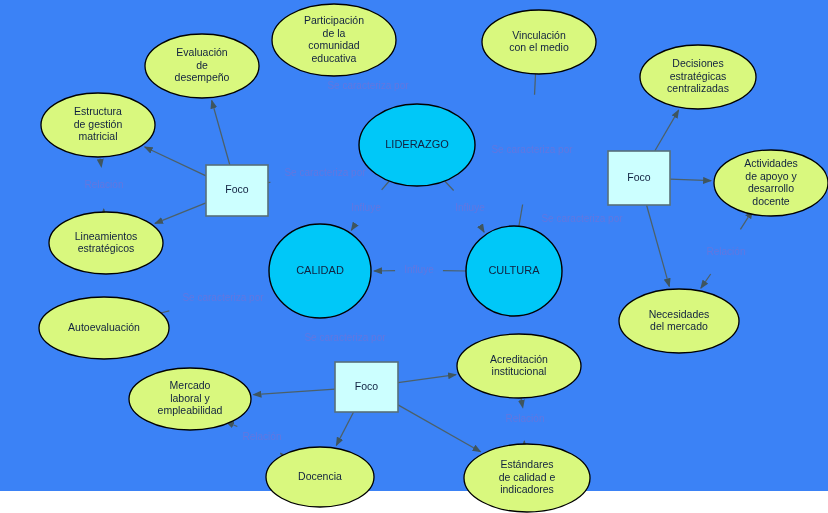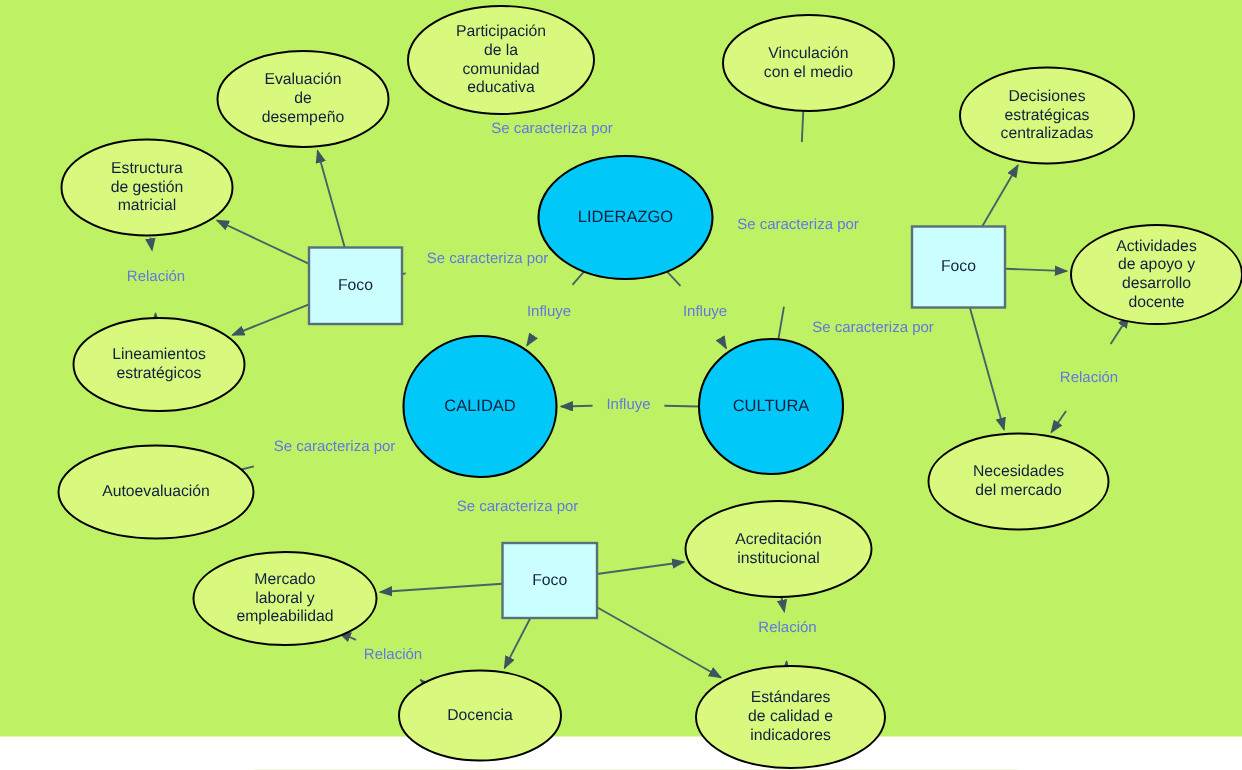--- a/index.html
+++ b/index.html
@@ -10,21 +10,21 @@
   body {
     width: 828px;
     height: 513px;
     font-family: "Liberation Sans", sans-serif;
     overflow: hidden;
   }
   #map-root {
     position: relative;
     width: 828px;
     height: 491px;
-    background: #bef264;
+    background: #3b82f6;
   }
   svg#concept-map {
     display: block;
     width: 828px;
     height: 513px;
   }
   .node-ellipse {
     fill: #d9f87e;
     stroke: #000000;
     stroke-width: 1.3;

